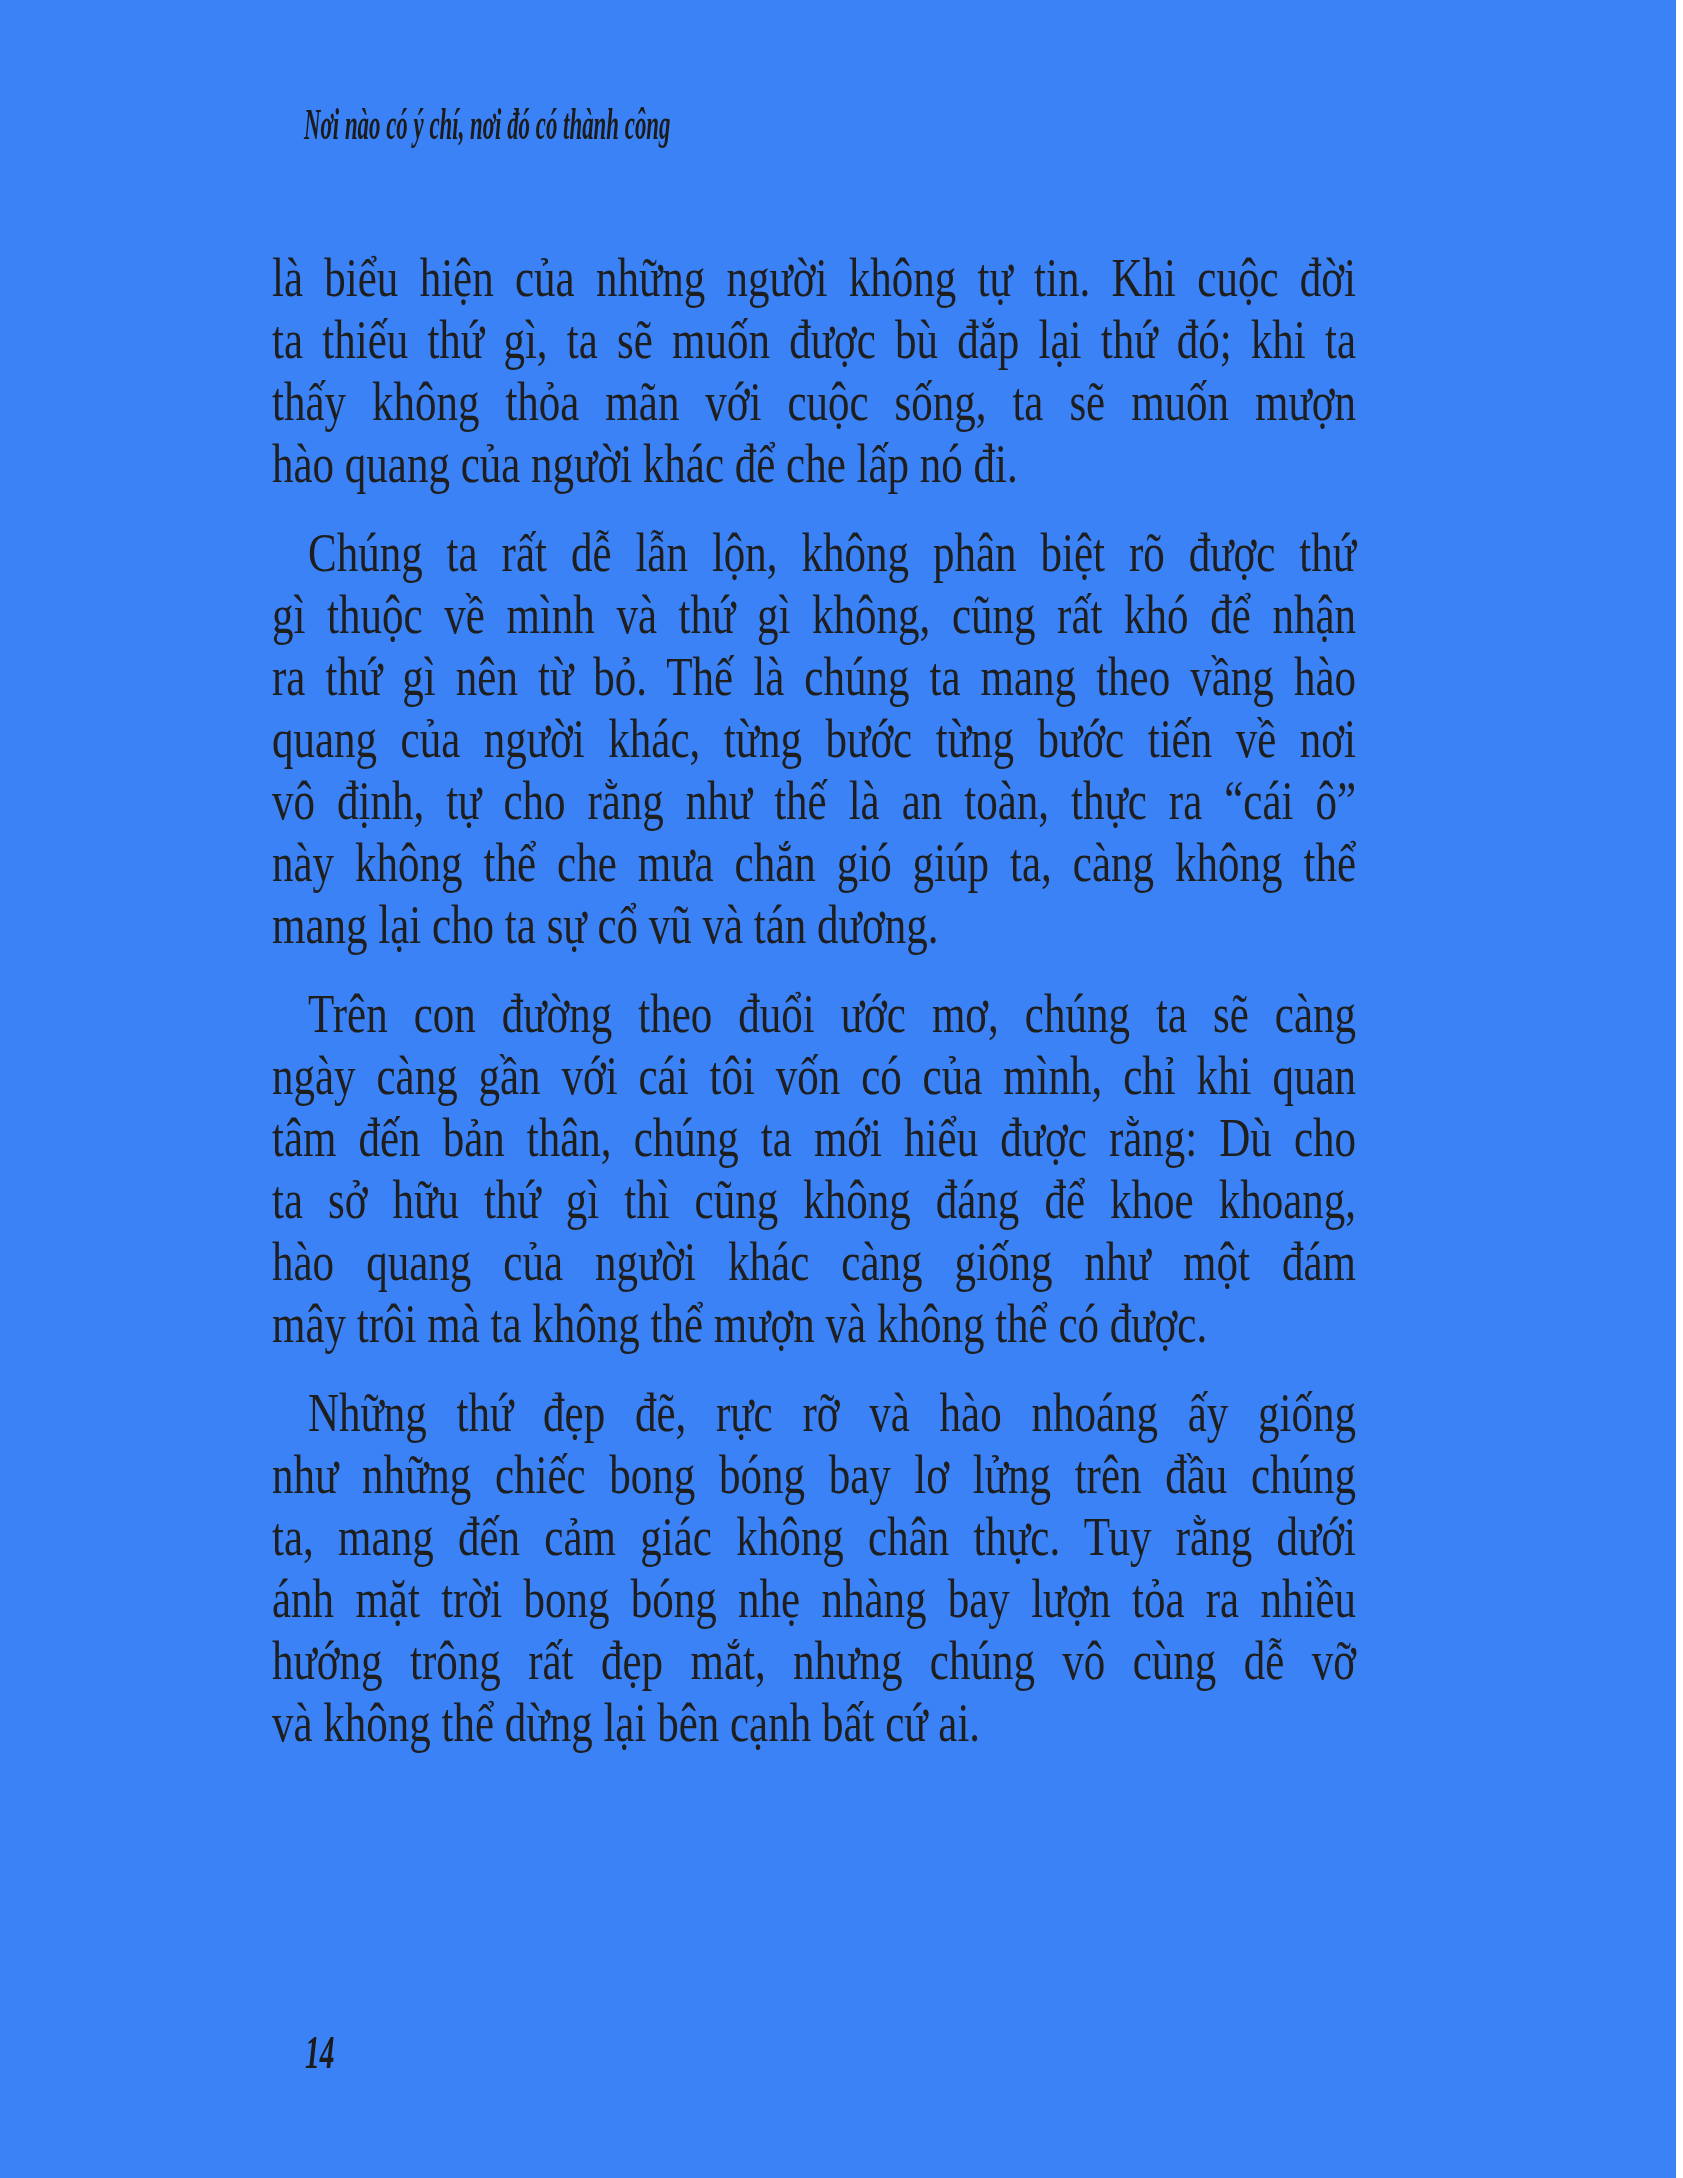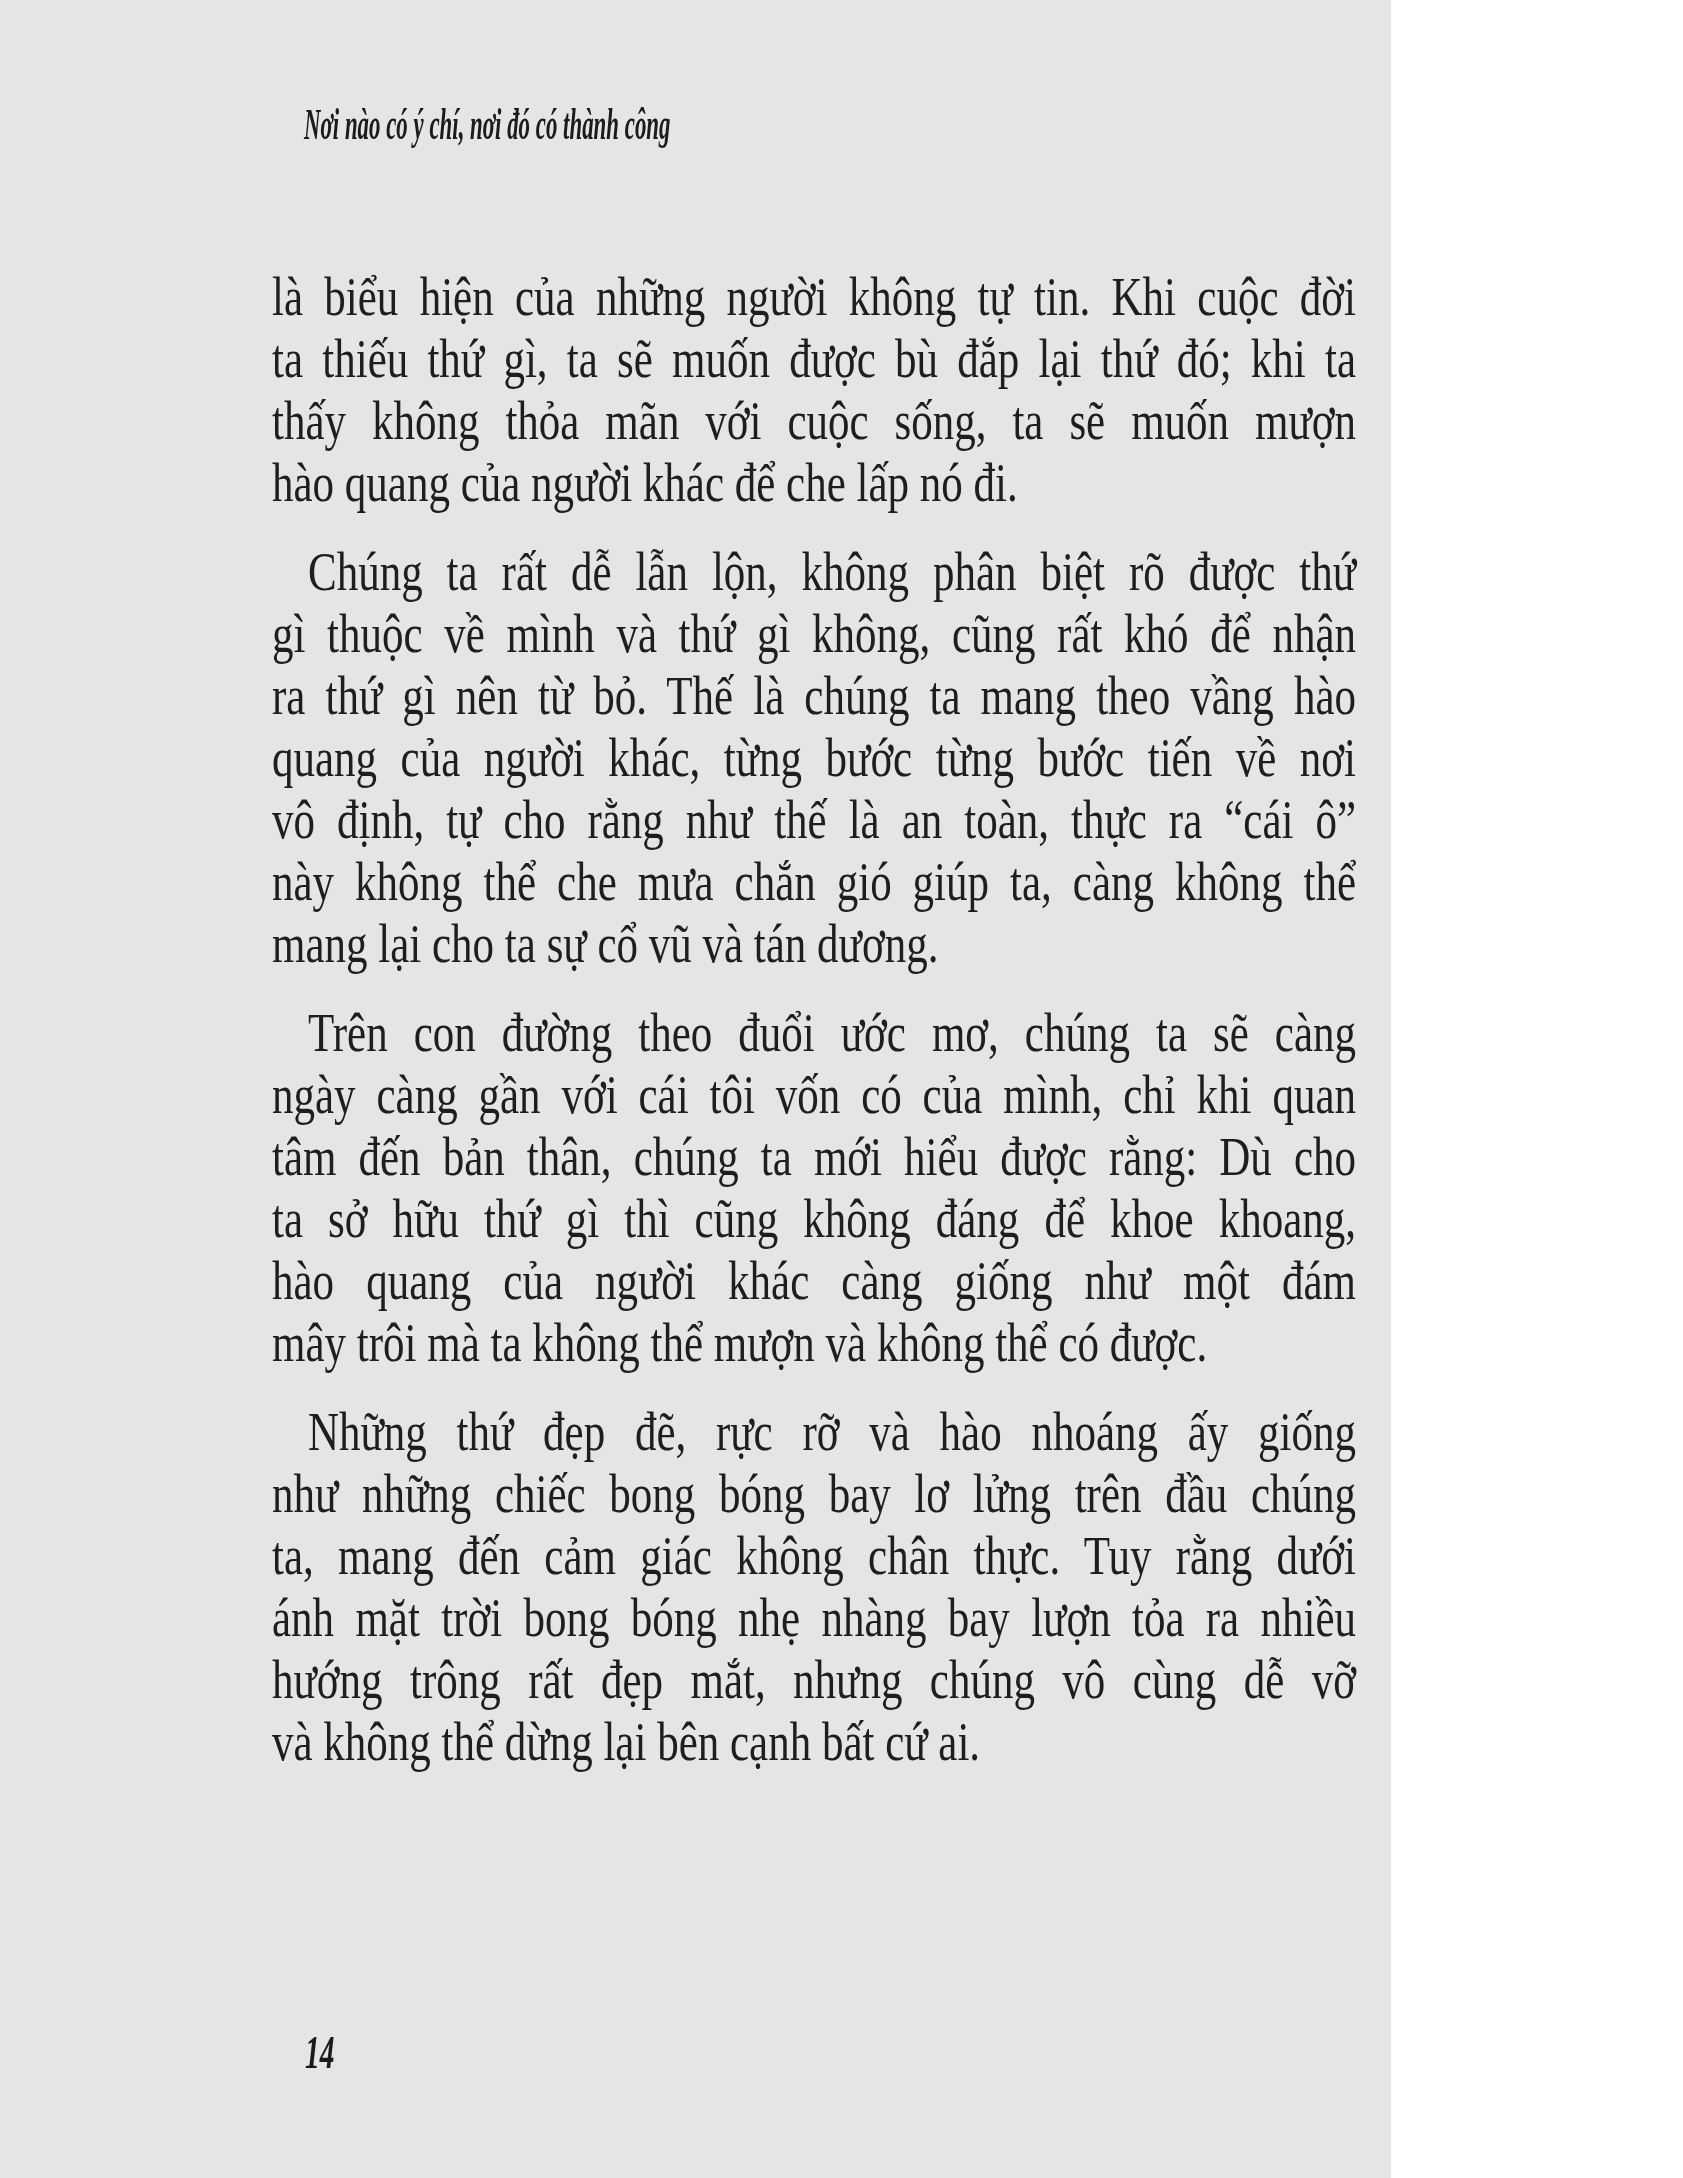--- a/index.html
+++ b/index.html
@@ -2,44 +2,44 @@
 <html><head>
 <meta charset="utf-8">
 <style>
   html, body {
     margin: 0;
     padding: 0;
     background: #ffffff;
   }
   .page {
     position: relative;
-    width: 1391px;
+    width: 1676px;
     height: 2178px;
-    background: #e5e5e5;
+    background: #3b82f6;
     color: #1e1e1e;
     font-family: "Liberation Serif", serif;
     overflow: hidden;
   }
   .running-head {
     position: absolute;
     left: 304px;
     top: 99px;
     font-size: 44px;
     font-style: italic;
     font-weight: bold;
     white-space: nowrap;
     transform: scaleX(0.52);
     transform-origin: 0 0;
     letter-spacing: 0px;
     color: #1b1b1b;
   }
   .content {
     position: absolute;
     left: 272px;
-    top: 266px;
+    top: 247px;
     width: 1084px;
   }
   .paragraph {
     margin: 0 0 27px 0;
   }
   .line {
     font-size: 43px;
     line-height: 62px;
     height: 62px;
     text-align: justify;

